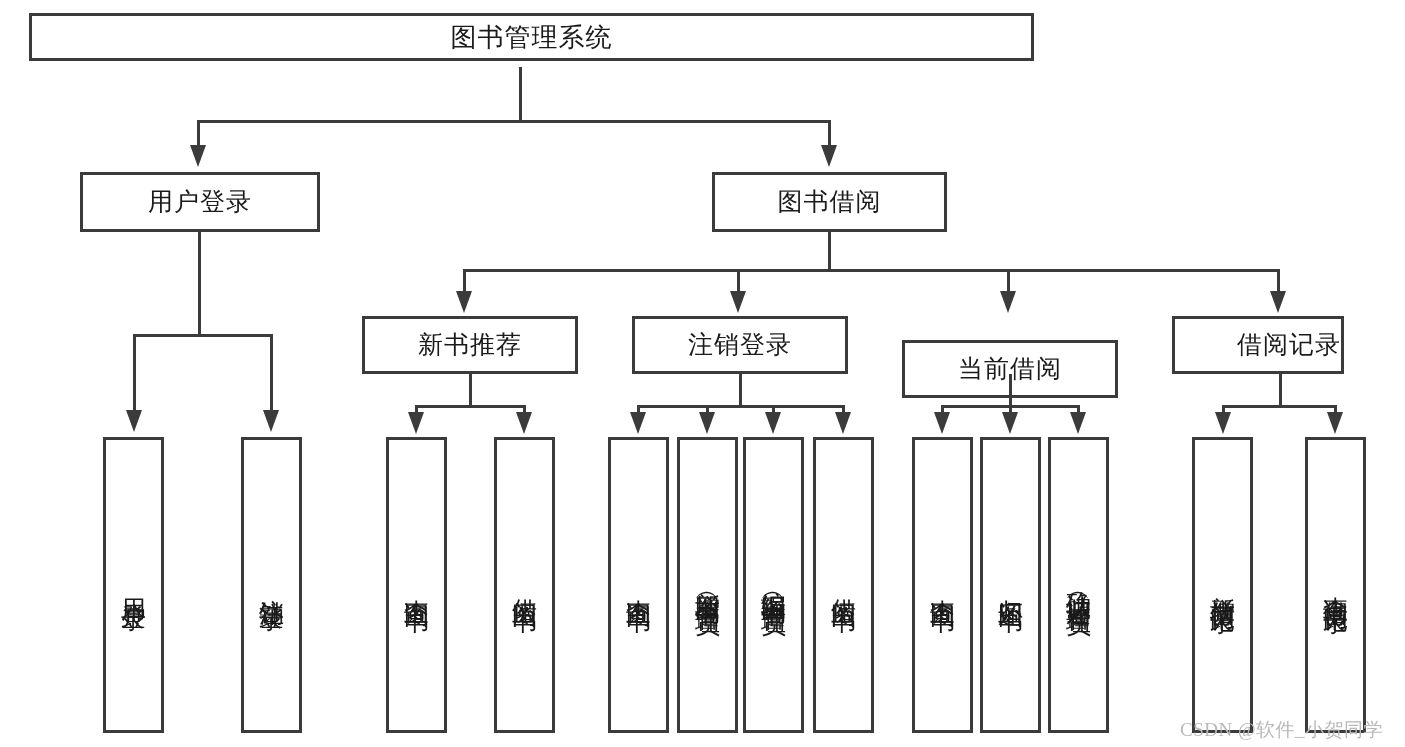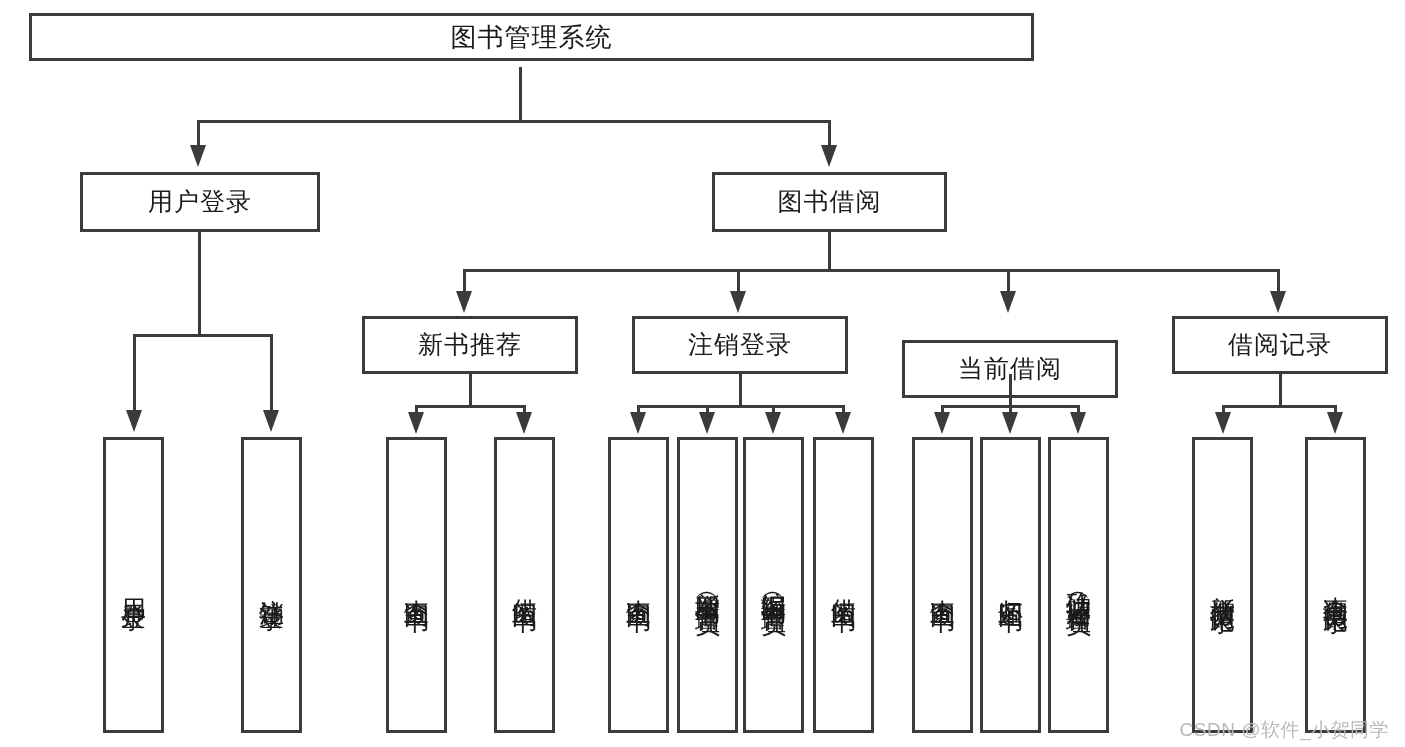--- a/index.html
+++ b/index.html
@@ -66,27 +66,27 @@
     position: absolute;
     width: 0;
     height: 0;
     border-left: 8px solid transparent;
     border-right: 8px solid transparent;
     border-top: 22px solid #3b3b3b;
   }
   
   #watermark {
     position: absolute;
-    right: 16px;
+    right: 22px;
     bottom: 4px;
     font-size: 19px;
     color: #b9b9b9;
     letter-spacing: 0.5px;
     white-space: nowrap;
-    font-family: Liberation Sans, sans-serif;
+    font-family: Liberation Serif, serif;
   }
 </style>
 </head>
 <body>
 
 <div id="canvas">
 
   <div class="node root horiz" style="left:18px; top:13px; width:1005px; height:48px;margin-left:11px;">
     <span class="label">图书管理系统</span>
   </div>
@@ -132,21 +132,21 @@
 
   <div class="node horiz" style="left:362px; top:316px; width:216px; height:58px;font-family:Liberation Serif, serif;">
     <span class="label">新书推荐</span>
   </div>
   <div class="node horiz" style="left:632px; top:316px; width:216px; height:58px;">
     <span class="label">注销登录</span>
   </div>
   <div class="node horiz" style="left:902px; top:316px; width:216px; height:58px;margin-top:24px;">
     <span class="label">当前借阅</span>
   </div>
-  <div class="node horiz" style="left:1172px; top:316px; width:216px; height:58px;">
+  <div class="node horiz" style="left:1172px; top:316px; width:172px; height:58px;justify-content:flex-end;">
     <span class="label">借阅记录</span>
   </div>
 
   <div class="line vline" style="left:469px; top:374px; width:3px; height:34px;"></div>
   <div class="line hline" style="left:415px; top:405px; width:111px; height:3px;"></div>
   <div class="line vline" style="left:415px; top:405px; width:3px; height:12px;"></div>
   <div class="arrow" style="left:408px; top:412px;"></div>
   <div class="line vline" style="left:523px; top:405px; width:3px; height:12px;"></div>
   <div class="arrow" style="left:516px; top:412px;"></div>
 

